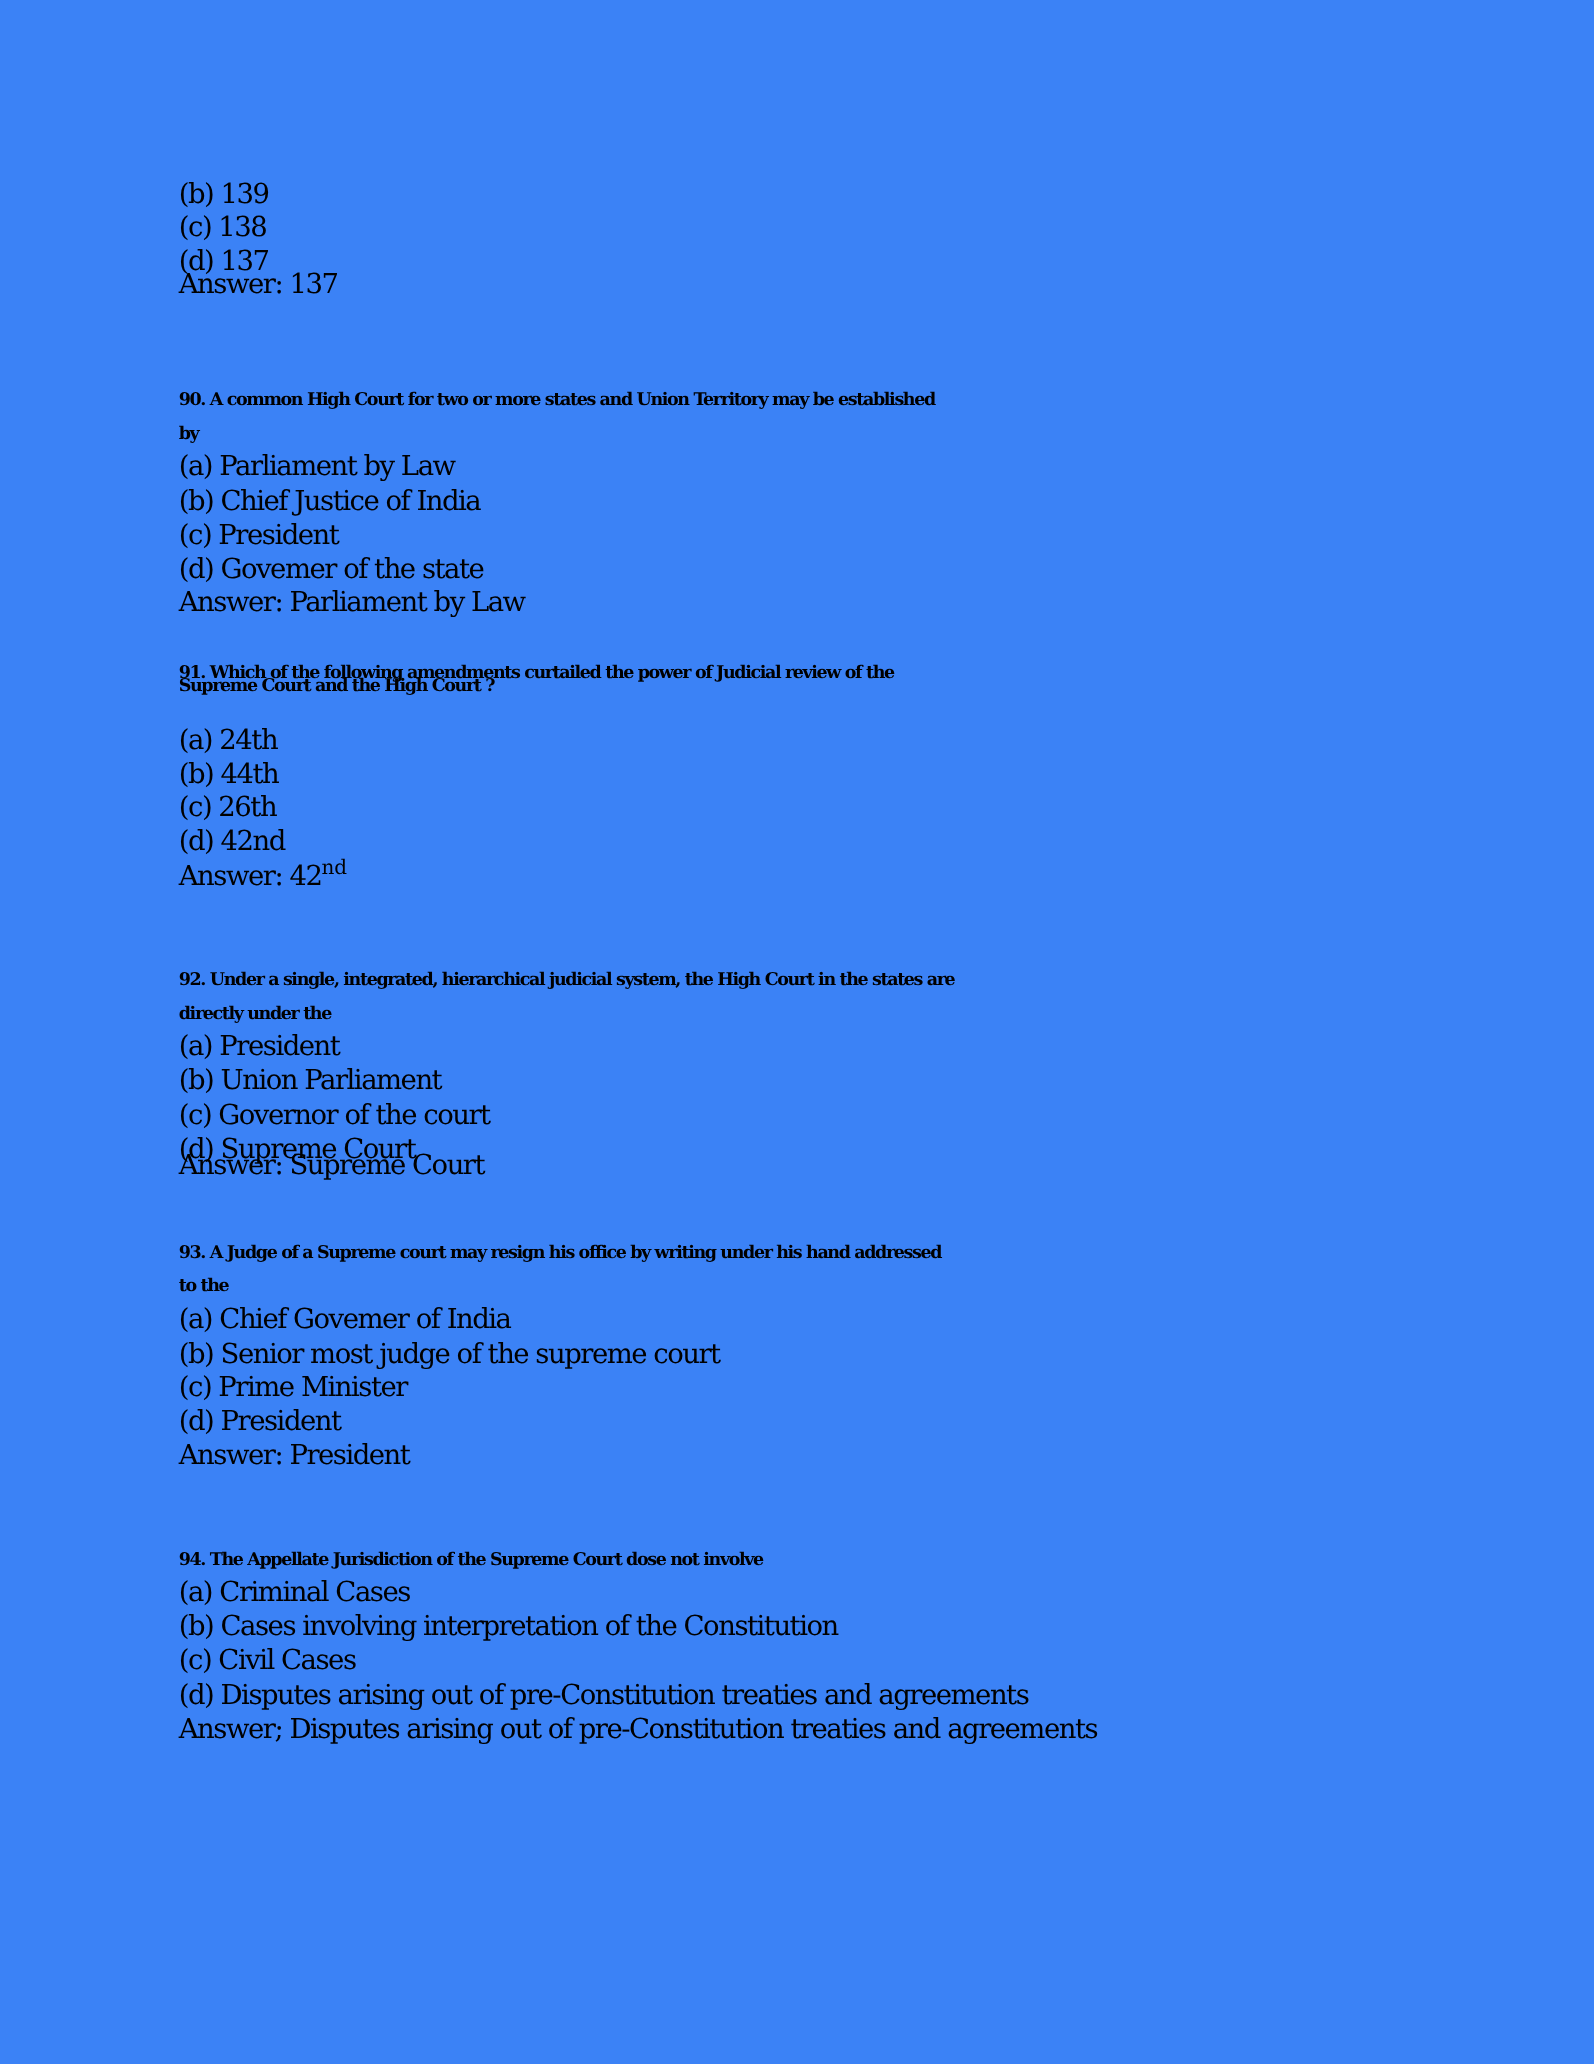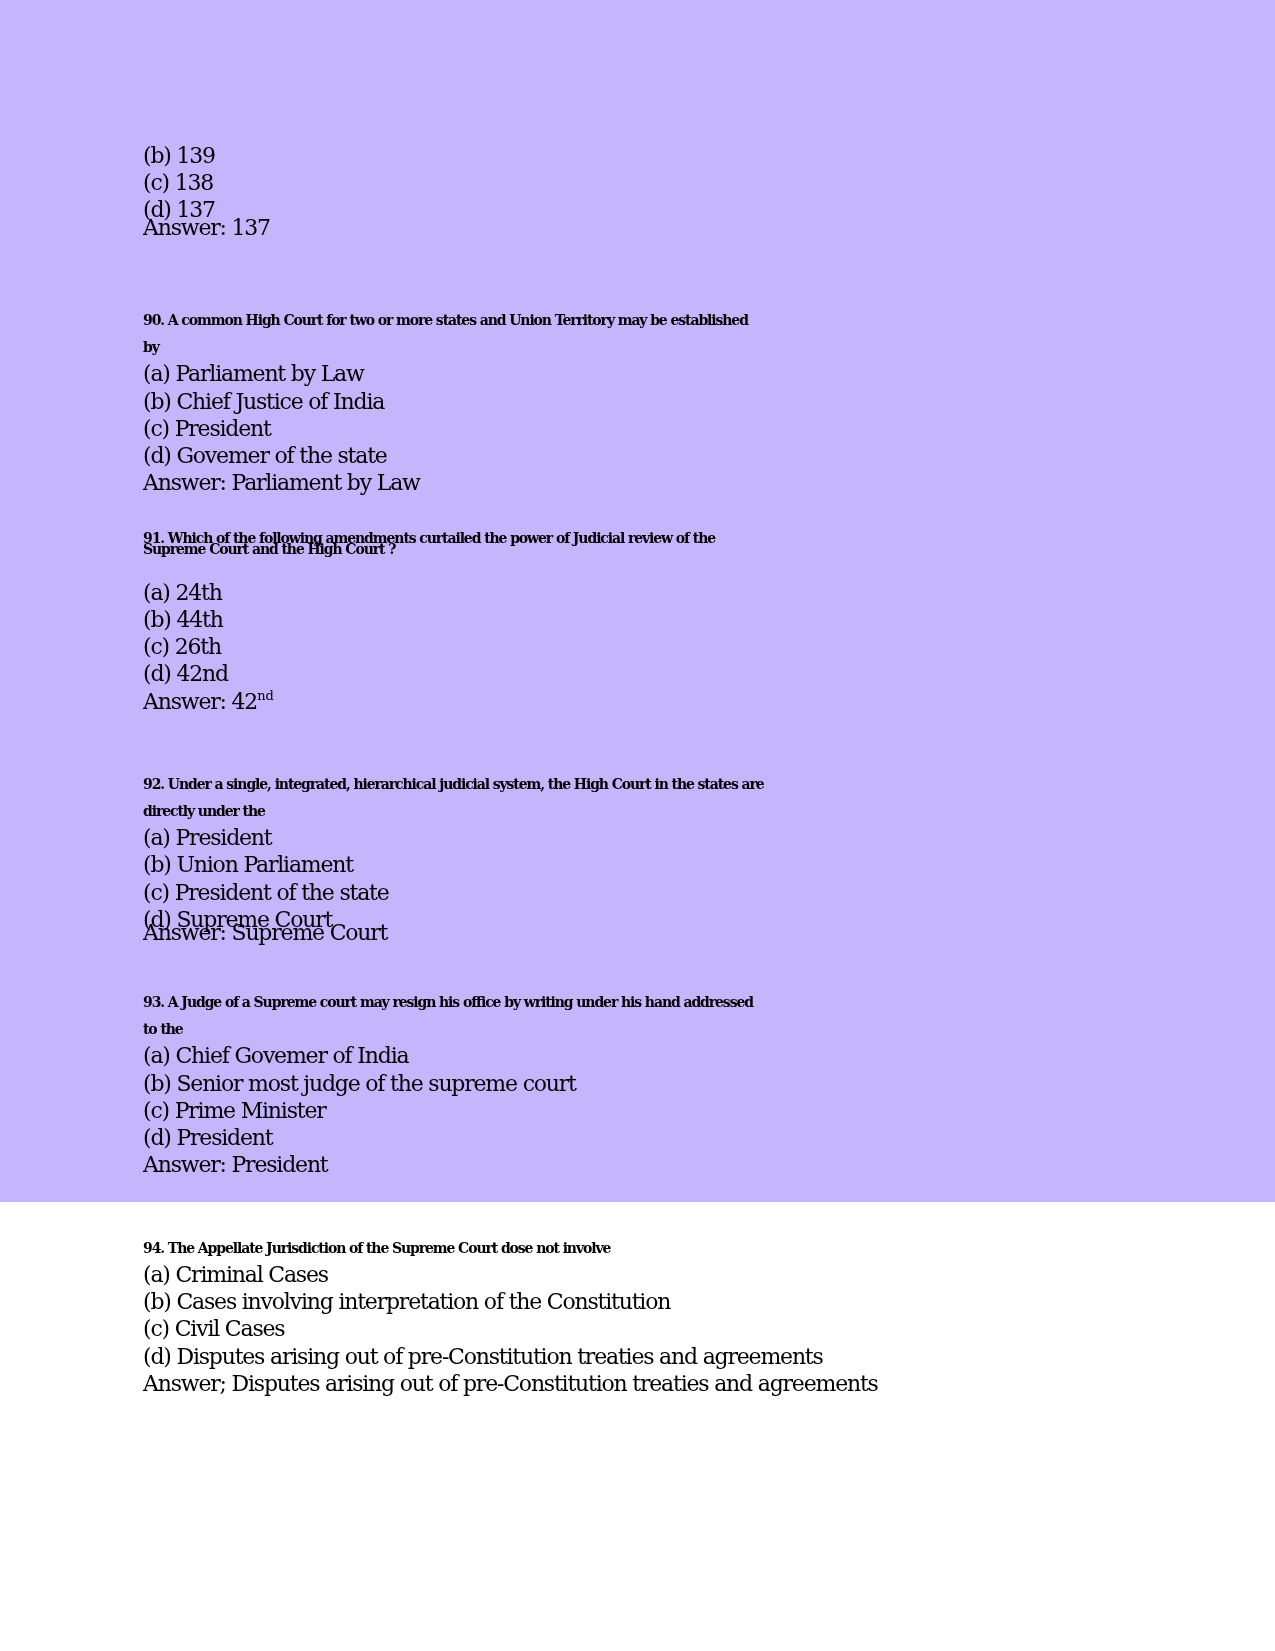--- a/index.html
+++ b/index.html
@@ -1,33 +1,33 @@
 <!DOCTYPE html>
 <html><head>
   <meta charset="utf-8">
   <style>
     html, body { margin: 0; padding: 0; background: #ffffff; }
     body { width: 1275px; height: 1651px; position: relative; overflow: hidden; }
-    .page { position: absolute; left: 0; top: 0; width: 1275px; height: 1202px; background: #c4b5fd; }
+    .page { position: absolute; left: 0; top: 0; width: 1275px; height: 1651px; background: #3b82f6; }
     .line {
       position: absolute;
       left: 143px;
       font-family: "DejaVu Serif", "Liberation Serif", serif;
       font-size: 22px;
       line-height: 27px;
       color: #000000;
       white-space: nowrap;
       letter-spacing: -1.2px;
     }
     .q {
       font-weight: bold;
       letter-spacing: -1.1px;
       font-size: 14px;
     }
-    sup { font-size: 13px; line-height: 0; vertical-align: 9px; letter-spacing: 0; }
+    sup { font-size: 16px; line-height: 0; vertical-align: 9px; letter-spacing: 0; }
   </style>
 </head>
 <body>
 
 <div class="page">
 
   <div>
     <div class="line" style="top:142px">(b) 139</div>
     <div class="line" style="top:169px">(c) 138</div>
     <div class="line" style="top:196px">(d) 137</div>
@@ -52,21 +52,21 @@
     <div class="line" style="top:633px">(c) 26th</div>
     <div class="line" style="top:660px">(d) 42nd</div>
     <div class="line" style="top:688px"><span>Answer: 42</span><sup>nd</sup></div>
   </div>
 
   <div>
     <div class="line q" style="top:771px">92. Under a single, integrated, hierarchical judicial system, the High Court in the states are</div>
     <div class="line q" style="top:798px">directly under the</div>
     <div class="line" style="top:824px">(a) President</div>
     <div class="line" style="top:851px">(b) Union Parliament</div>
-    <div class="line" style="top:879px">(c) President of the state</div>
+    <div class="line" style="top:879px">(c) Governor of the court</div>
     <div class="line" style="top:906px">(d) Supreme Court</div>
     <div class="line" style="top:919px">Answer: Supreme Court</div>
   </div>
 
   <div>
     <div class="line q" style="top:989px">93. A Judge of a Supreme court may resign his office by writing under his hand addressed</div>
     <div class="line q" style="top:1016px">to the</div>
     <div class="line" style="top:1042px">(a) Chief Govemer of India</div>
     <div class="line" style="top:1070px">(b) Senior most judge of the supreme court</div>
     <div class="line" style="top:1097px">(c) Prime Minister</div>

